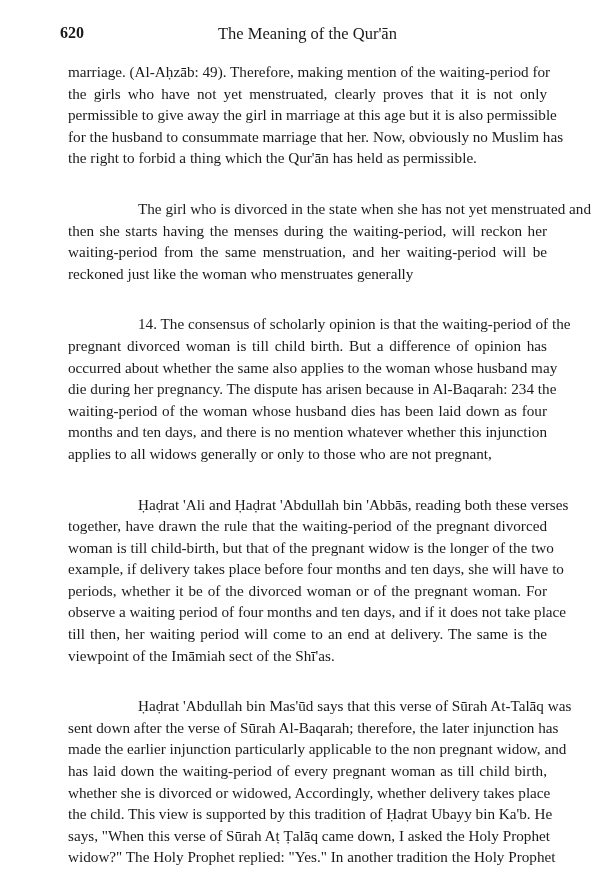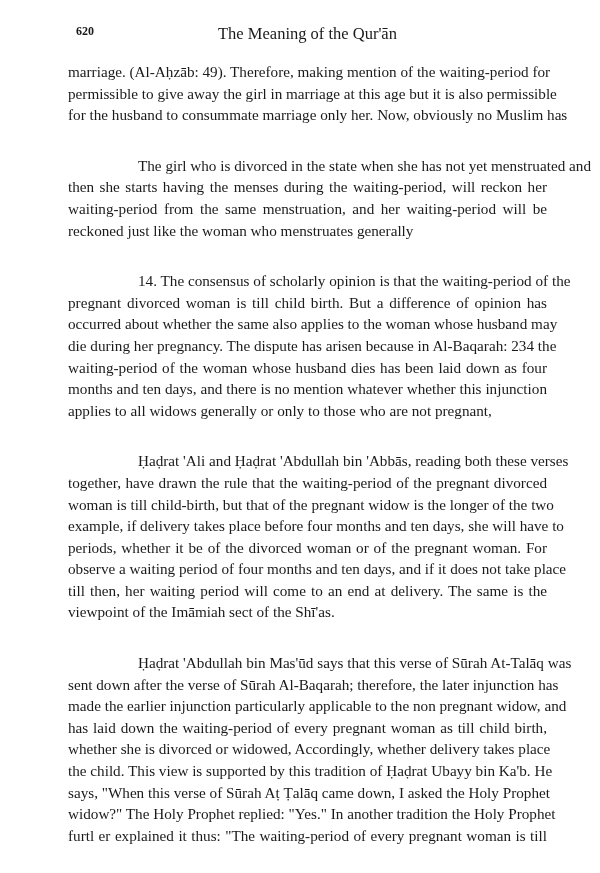--- a/index.html
+++ b/index.html
@@ -2,42 +2,44 @@
 <html><head>
 <meta charset="utf-8">
 <style>
   html, body { margin: 0; padding: 0; }
   body {
     width: 600px; height: 873px; background: #ffffff; overflow: hidden;
     font-family: "Liberation Serif", "DejaVu Serif", serif; color: #1a1a1a;
   }
   .page { position: relative; width: 600px; height: 873px; }
   .header { position: absolute; top: 24px; left: 60px; width: 495px; height: 22px; }
-  .page-number { position: absolute; left: 0; top: 0; font-weight: bold; font-size: 12px; margin-left: 16px; }
+  .page-number { position: absolute; left: 0; top: 0; font-weight: bold; font-size: 16px; }
   .running-title { position: absolute; left: 0; right: 0; top: 0; text-align: center; font-size: 16.5px; }
   .body { position: absolute; top: 53px; left: 60px; width: 495px; }
   .para { margin: 8px; font-size: 15.2px; line-height: 21.6px; text-align: justify; }
   .para .line { display: block; text-align: justify; text-align-last: justify; white-space: nowrap; height: 21.6px; }
   .para .line.last { text-align-last: left; }
   .indent { padding-left: 70px; }
   .gap { height: 13px; }
 </style>
 </head>
 <body>
 
 <div class="page">
   <div class="header">
     <span class="page-number">620</span>
     <div class="running-title">The Meaning of the Qur'ān</div>
   </div>
   <div class="body" id="body">
       <p class="para">
         <span class="line">marriage. (Al-Aḥzāb: 49). Therefore, making mention of the waiting-period for</span>
+        <span class="line">the girls who have not yet menstruated, clearly proves that it is not only</span>
         <span class="line">permissible to give away the girl in marriage at this age but it is also permissible</span>
-        <span class="line">for the husband to consummate marriage only her. Now, obviously no Muslim has</span>
+        <span class="line">for the husband to consummate marriage that her. Now, obviously no Muslim has</span>
+        <span class="line last">the right to forbid a thing which the Qur'ān has held as permissible.</span>
       </p>
       <div class="gap"></div>
       <p class="para">
         <span class="line indent">The girl who is divorced in the state when she has not yet menstruated and</span>
         <span class="line">then she starts having the menses during the waiting-period, will reckon her</span>
         <span class="line">waiting-period from the same menstruation, and her waiting-period will be</span>
         <span class="line last">reckoned just like the woman who menstruates generally</span>
       </p>
       <div class="gap"></div>
       <p class="para">

